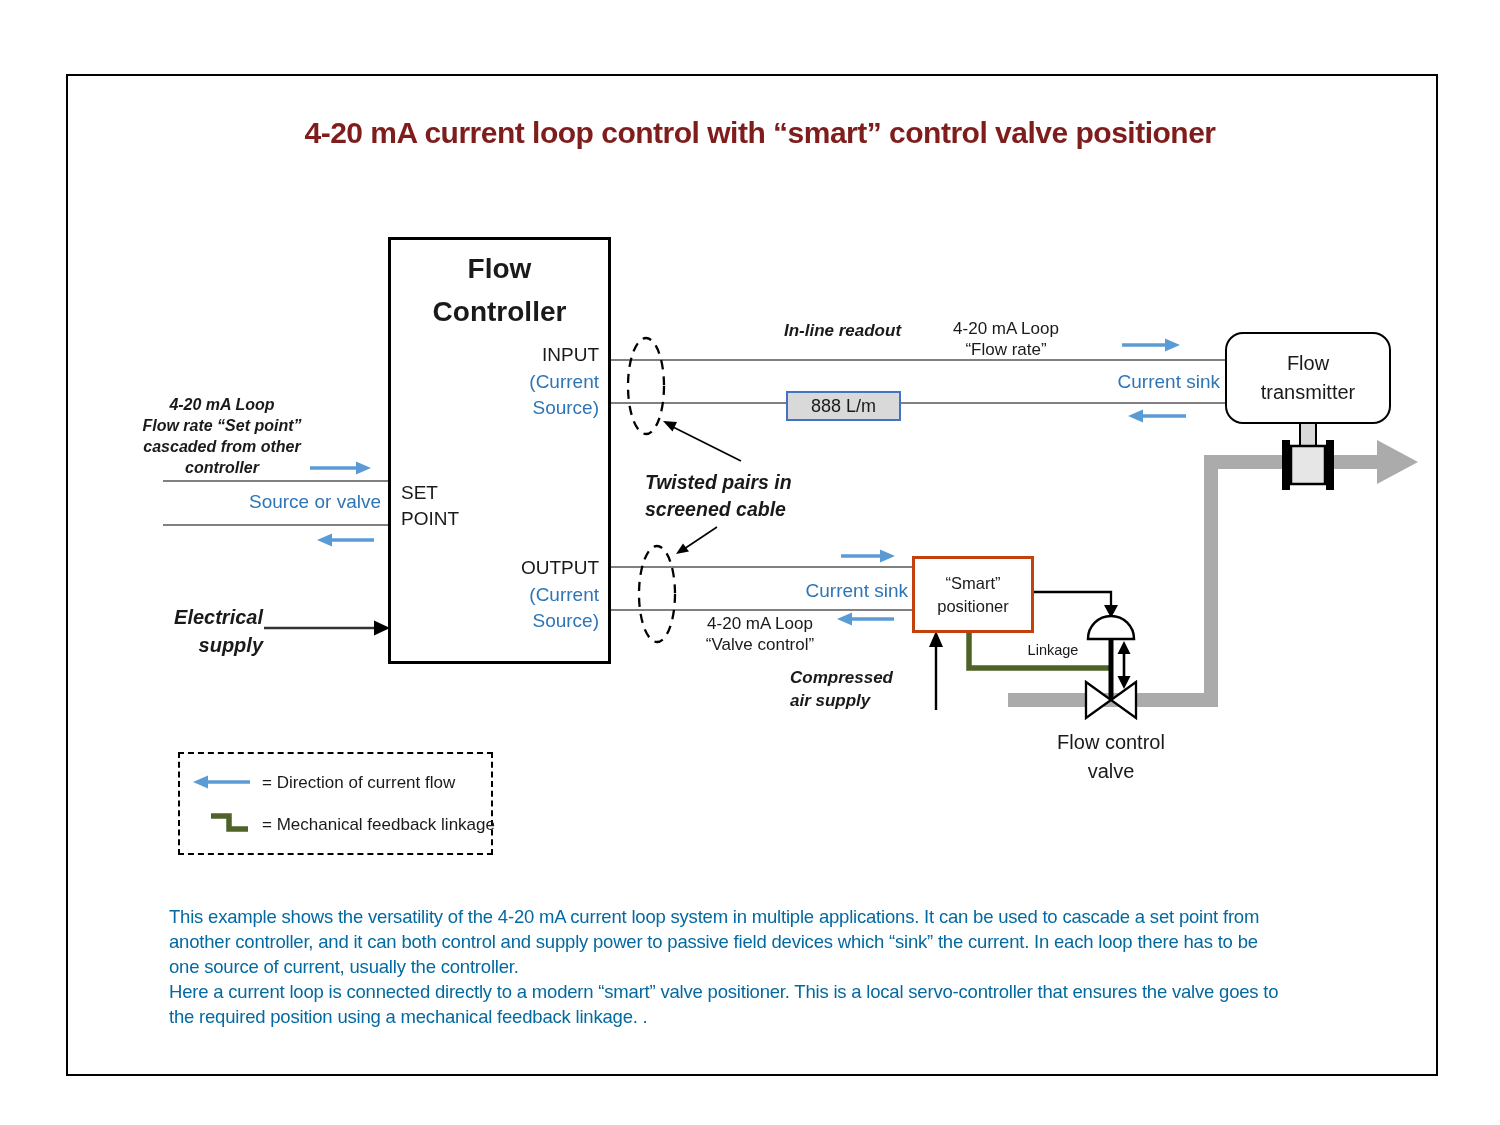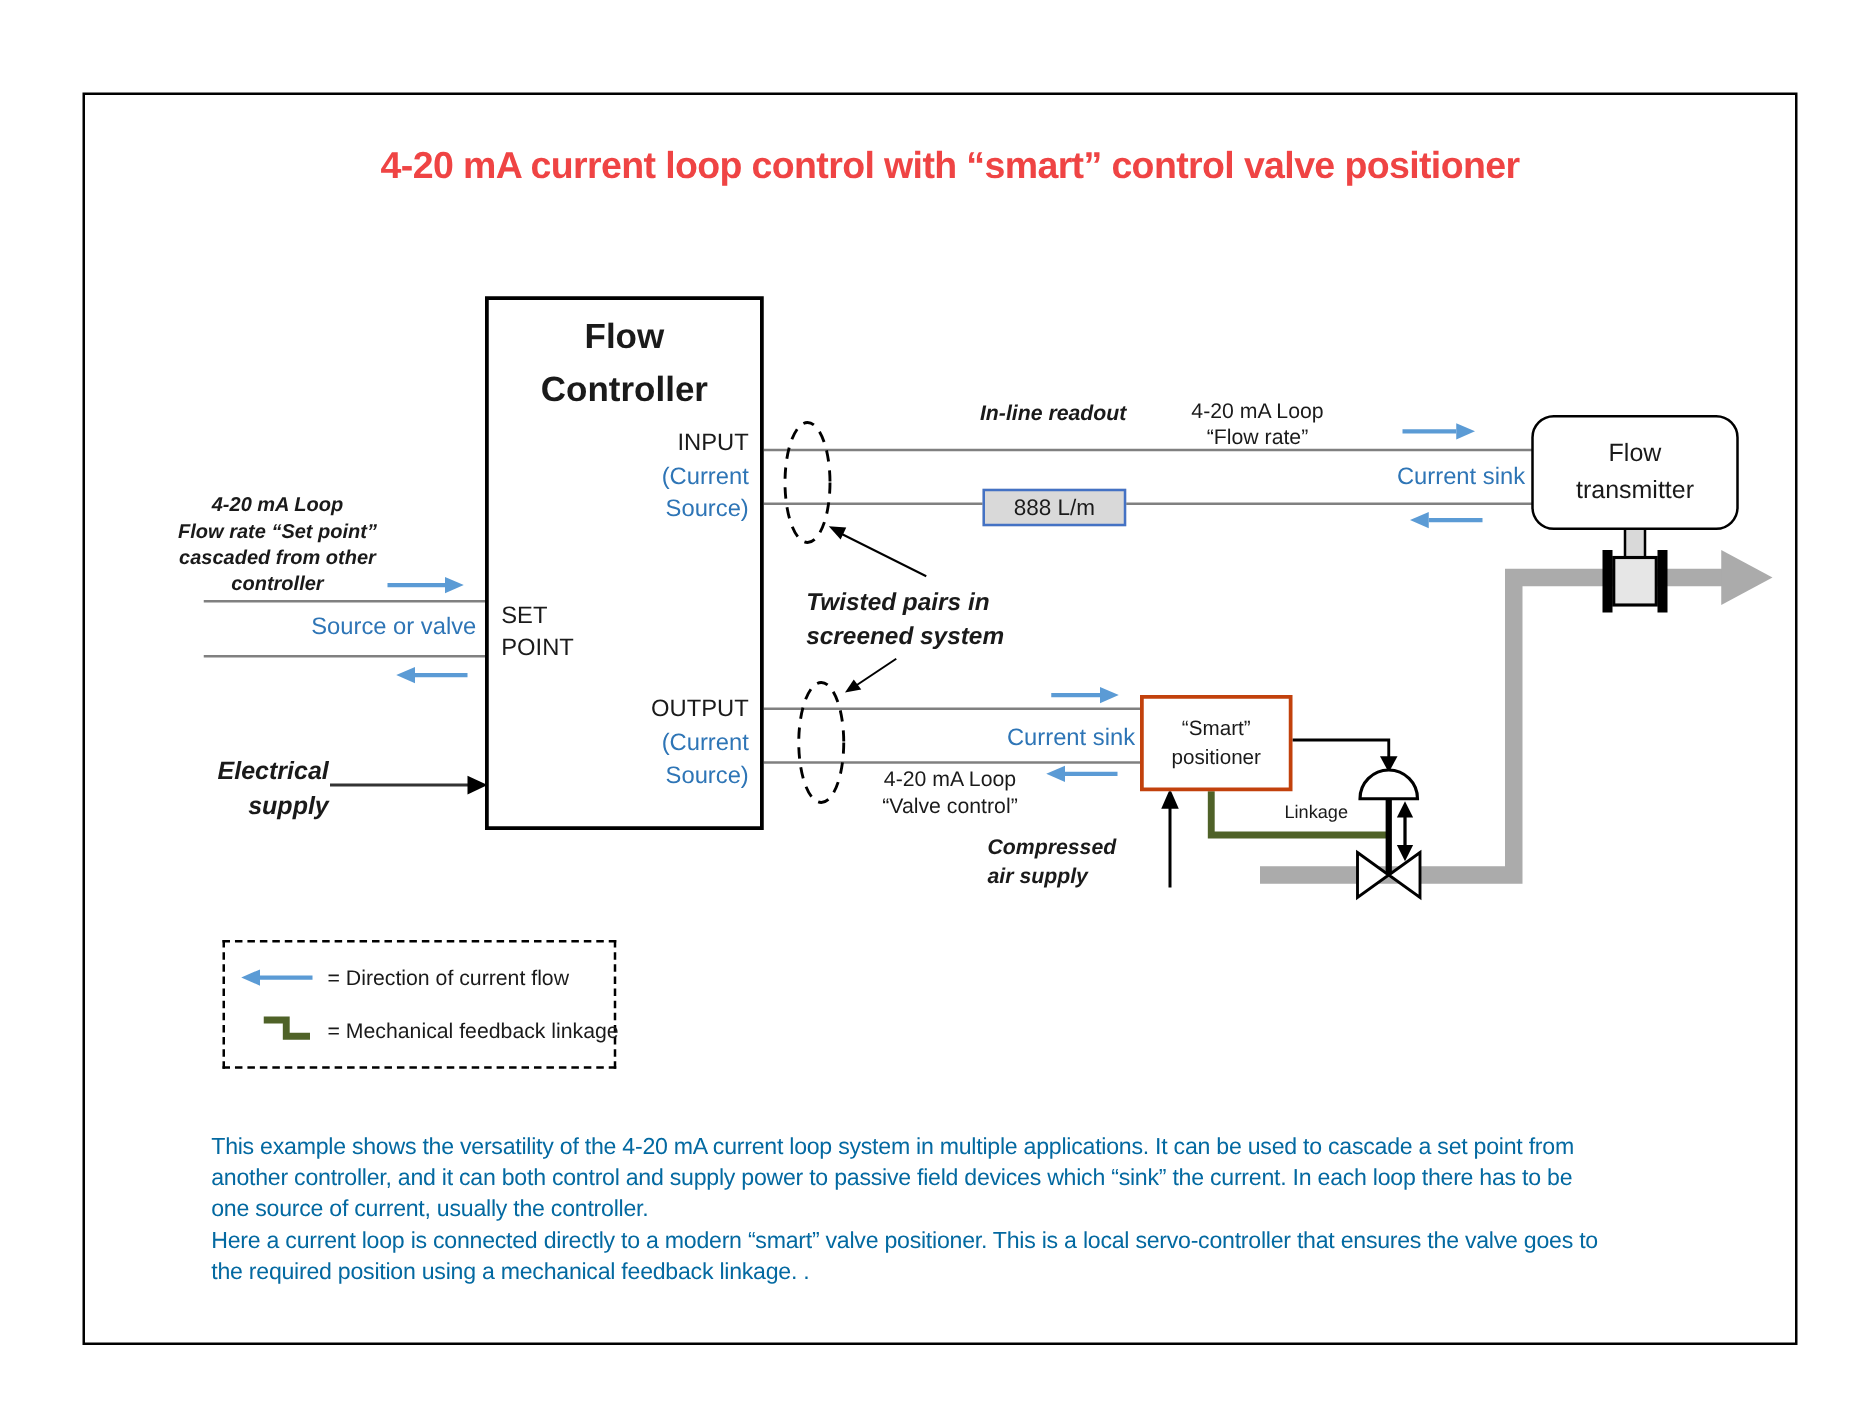--- a/index.html
+++ b/index.html
@@ -9,21 +9,21 @@
   }
   html,body{margin:0;padding:0;background:#fff;}
   #page{position:relative;width:1500px;height:1125px;background:#fff;overflow:hidden;
         font-family:"Liberation Sans",sans-serif;color:var(--ink);}
   .abs{position:absolute;}
   .pre{white-space:pre-line;}
   .ital{font-style:italic;font-weight:bold;}
   .blue{color:var(--blue-text);}
   #frame{left:66px;top:74px;width:1368px;height:998px;border:2px solid #000;}
   #title{left:90px;top:116px;width:1340px;text-align:center;font-size:30px;font-weight:bold;
-         letter-spacing:-0.5px;color:#ef4444;}
+         letter-spacing:-0.5px;color:#7f1d1d;}
   
   #controller{left:388px;top:237px;width:217px;height:421px;border:3px solid #000;background:#fff;}
   #ctl-title{left:0;top:7px;width:100%;text-align:center;font-size:28px;font-weight:bold;line-height:43px;}
   #ctl-input{right:9px;top:104px;font-size:19px;}
   #ctl-input-sub{right:9px;top:129px;font-size:19px;line-height:26px;text-align:right;}
   #ctl-setpoint{left:10px;top:240px;font-size:19px;line-height:26px;}
   #ctl-output{right:9px;top:317px;font-size:19px;}
   #ctl-output-sub{right:9px;top:342px;font-size:19px;line-height:26px;text-align:right;}
   
   #left-annot{left:127px;top:394px;width:190px;text-align:center;font-size:16px;line-height:21px;}
@@ -186,31 +186,33 @@
   <div id="inline-label" class="abs ital">In-line readout</div>
   <div id="readout" class="abs">888 L/m</div>
   <div id="in-loop-label" class="abs pre">4-20 mA Loop
 “Flow rate”</div>
   <div id="in-current-sink" class="abs blue">Current sink</div>
 
   <div id="transmitter" class="abs pre">Flow
 transmitter</div>
 
   <div id="twisted" class="abs pre ital">Twisted pairs in
-screened system</div>
+screened cable</div>
 
   <div id="out-loop-label" class="abs pre">4-20 mA Loop
 “Valve control”</div>
   <div id="out-current-sink" class="abs blue">Current sink</div>
 
   <div id="positioner" class="abs pre">“Smart”
 positioner</div>
   <div id="linkage-label" class="abs">Linkage</div>
   <div id="compressed" class="abs pre ital">Compressed
 air supply</div>
+  <div id="valve-label" class="abs pre">Flow control
+valve</div>
 
   <div id="legend" class="abs"></div>
   <div id="legend-1" class="abs">= Direction of current flow</div>
   <div id="legend-2" class="abs">= Mechanical feedback linkage</div>
 
   <div id="descr" class="abs pre">This example shows the versatility of the 4-20 mA current loop system in multiple applications. It can be used to cascade a set point from
 another controller, and it can both control and supply power to passive field devices which “sink” the current. In each loop there has to be
 one source of current, usually the controller.
 Here a current loop is connected directly to a modern “smart” valve positioner. This is a local servo-controller that ensures the valve goes to
 the required position using a mechanical feedback linkage. .</div>

